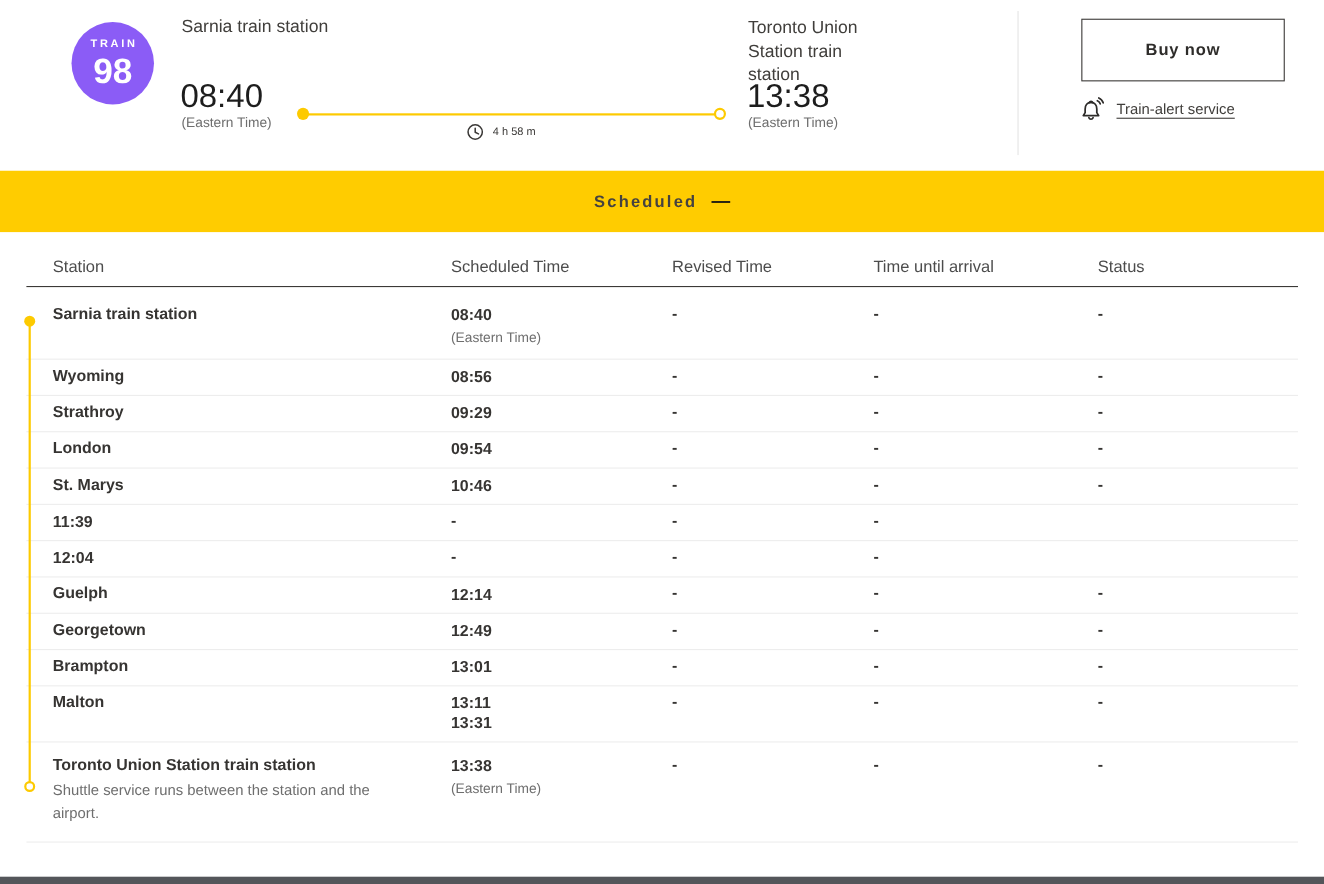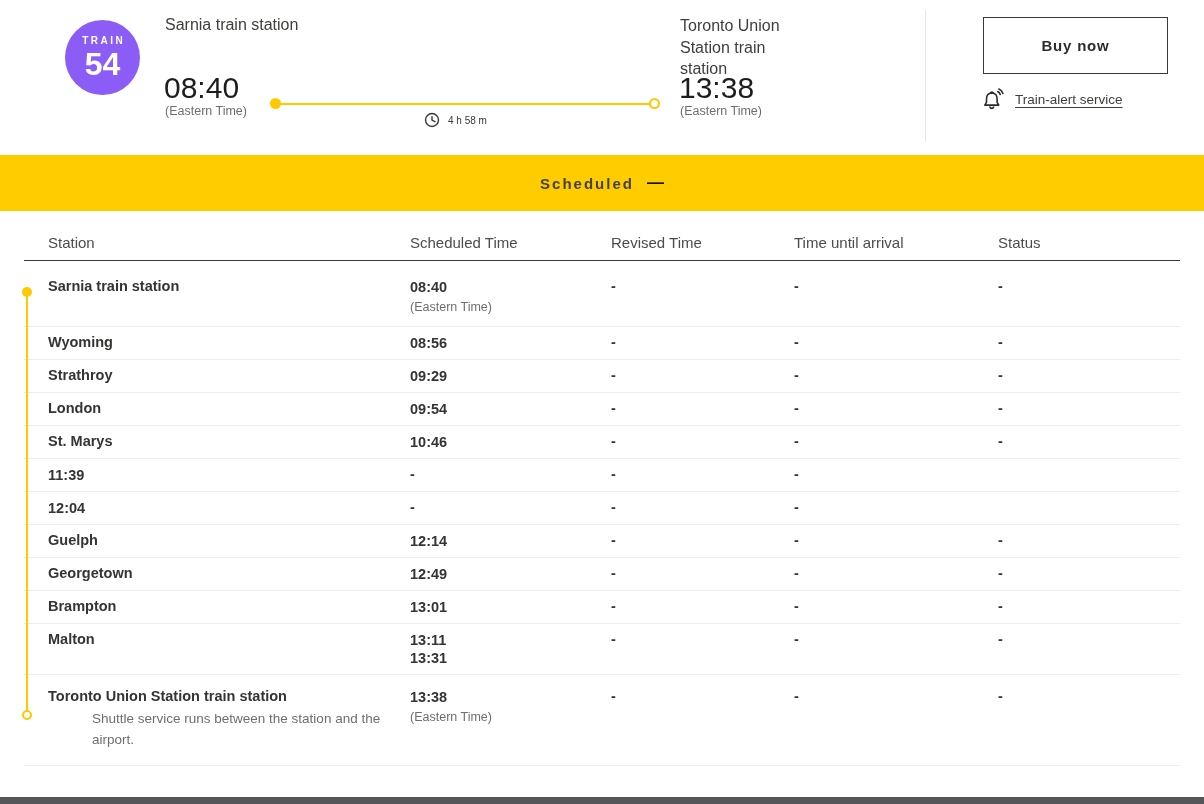--- a/index.html
+++ b/index.html
@@ -79,39 +79,39 @@
     align-items: start;
   }
   .t-row > .cell:first-child { padding-left: 24px; }
   .row-origin { padding: 17px 0 11px; }
   .row-destination { padding: 13px 0 15px; }
 
   .station-name { font-weight: bold; color: #363432; line-height: 17px; }
   .time-line    { font-weight: bold; color: #363432; line-height: 18px; }
   .tz-line      { font-size: 12.5px; color: #6e6e6e; margin-top: 4px; line-height: 15px; }
   .cell.dash    { font-weight: bold; color: #363432; }
-  .note         { font-size: 13.5px; color: #6e6e6e; font-weight: normal; max-width: 300px; line-height: 21px; margin-top: 3px; margin-left: 44px; }
+  .note         { font-size: 13.5px; color: #6e6e6e; font-weight: normal; max-width: 300px; line-height: 21px; margin-top: 3px; }
 
   
   .rail-dot  { position: absolute; left: 22px; top: 287px; width: 10px; height: 10px; border-radius: 50%; background: #fdca00; }
   .rail-line { position: absolute; left: 26px; top: 295px; width: 2px; height: 417px; background: #fdca00; }
   .rail-end  { position: absolute; left: 22px; top: 710px; width: 10px; height: 10px; border-radius: 50%; border: 2px solid #fdca00; background: #fff; }
 
   .bottom-bar { position: absolute; left: 0; bottom: 0; width: 1204px; height: 7px; background: #54565a; }
 
   svg { display: block; }
 </style>
 </head>
 <body>
 
 <div class="top-header">
 
   <div class="badge">
     <div class="badge-train">TRAIN</div>
-    <div class="badge-num">54</div>
+    <div class="badge-num">98</div>
   </div>
 
   <div class="origin-name">Sarnia train station</div>
   <div class="origin-time">08:40</div>
   <div class="origin-tz">(Eastern Time)</div>
 
   <div class="journey-dot"></div>
   <div class="journey-line"></div>
   <div class="journey-end"></div>
 

